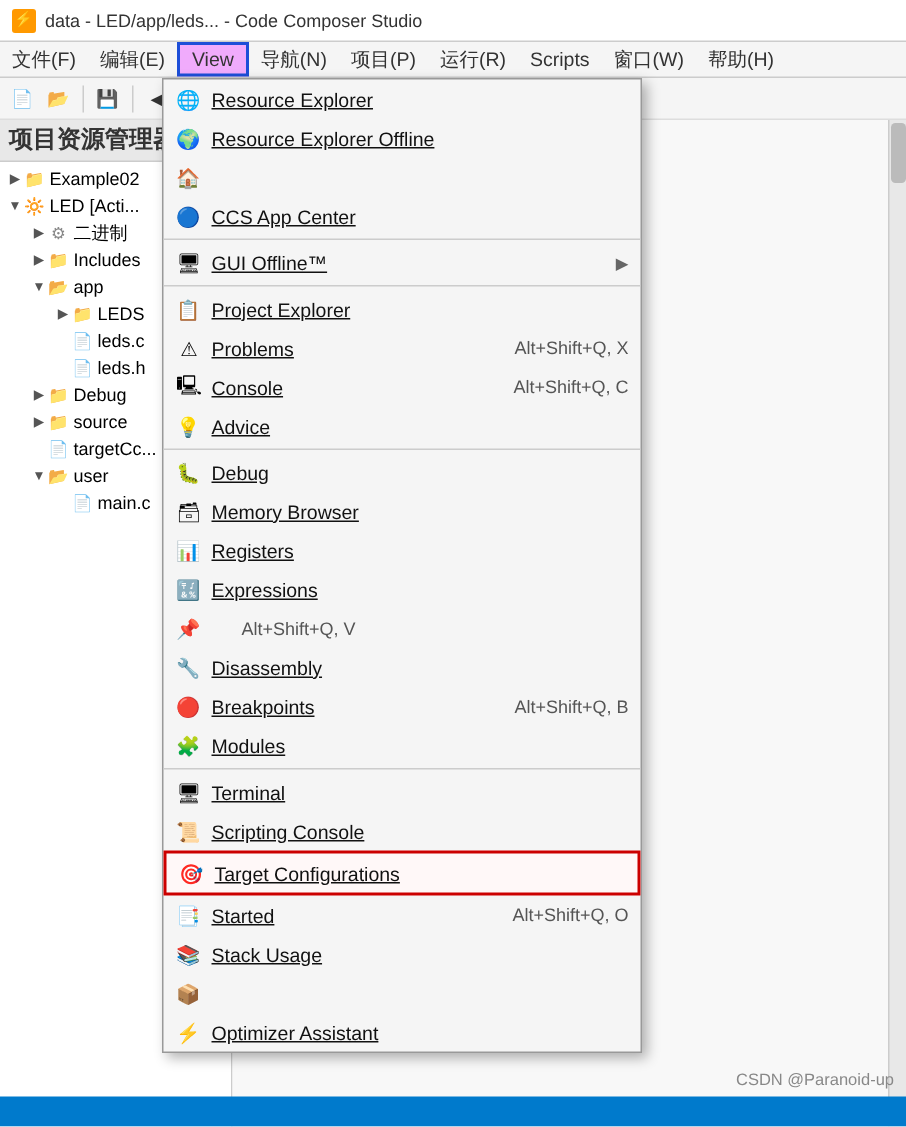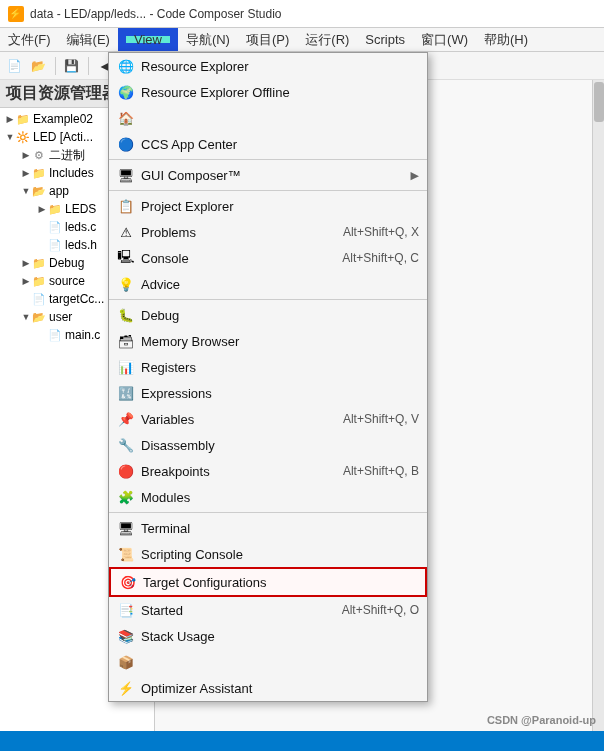--- a/index.html
+++ b/index.html
@@ -48,22 +48,22 @@
     .menu-item {
       padding: 2px 8px;
       font-size: 13px;
       color: #333;
       cursor: pointer;
       height: 100%;
       display: flex;
       align-items: center;
     }
     .menu-item.highlighted {
-      background: #5eead4;
-      border: 8px solid #1d4ed8;
+      background: #f0abfc;
+      border: 2px solid #1d4ed8;
     }
 
     
     .toolbar {
       background: #f5f5f5;
       border-bottom: 1px solid #ddd;
       height: 28px;
       display: flex;
       align-items: center;
       padding: 0 4px;
@@ -188,20 +188,21 @@
       align-items: center;
       justify-content: center;
       margin-right: 6px;
       flex-shrink: 0;
       font-size: 13px;
     }
 
     .dropdown-item .di-label {
       flex: 1;
       color: #111;
+      text-decoration: underline;
     }
 
     .dropdown-item .di-shortcut {
       color: #555;
       font-size: 12px;
       margin-left: 20px;
     }
 
     .dropdown-item .di-arrow {
       color: #666;
@@ -261,21 +262,20 @@
       font-size: 11px;
       color: #fff;
     }
 
     .watermark {
       position: absolute;
       bottom: 25px;
       right: 8px;
       font-size: 11px;
       color: #888;
-      font-weight: bold;
     }
   </style>
 </head>
 <body>
 
 <div class="title-bar">
   <span class="title-icon">⚡</span>
   <span>data - LED/app/leds... - Code Composer Studio</span>
 </div>
 
@@ -416,21 +416,21 @@
 
   <div class="dropdown-item">
     <span class="di-icon">🔵</span>
     <span class="di-label">CCS App Center</span>
   </div>
 
   <hr class="menu-divider">
 
   <div class="dropdown-item">
     <span class="di-icon">🖥</span>
-    <span class="di-label">GUI Composer™</span>
+    <span class="di-label">GUI Offline™</span>
     <span class="di-arrow">▶</span>
   </div>
 
   <hr class="menu-divider">
 
   <div class="dropdown-item">
     <span class="di-icon">📋</span>
     <span class="di-label">Project Explorer</span>
   </div>
 
@@ -468,21 +468,20 @@
     <span class="di-label">Registers</span>
   </div>
 
   <div class="dropdown-item">
     <span class="di-icon">🔣</span>
     <span class="di-label">Expressions</span>
   </div>
 
   <div class="dropdown-item">
     <span class="di-icon">📌</span>
-    <span class="di-label">Variables</span>
     <span class="di-shortcut">Alt+Shift+Q,  V</span>
   </div>
 
   <div class="dropdown-item">
     <span class="di-icon">🔧</span>
     <span class="di-label">Disassembly</span>
   </div>
 
   <div class="dropdown-item">
     <span class="di-icon">🔴</span>

